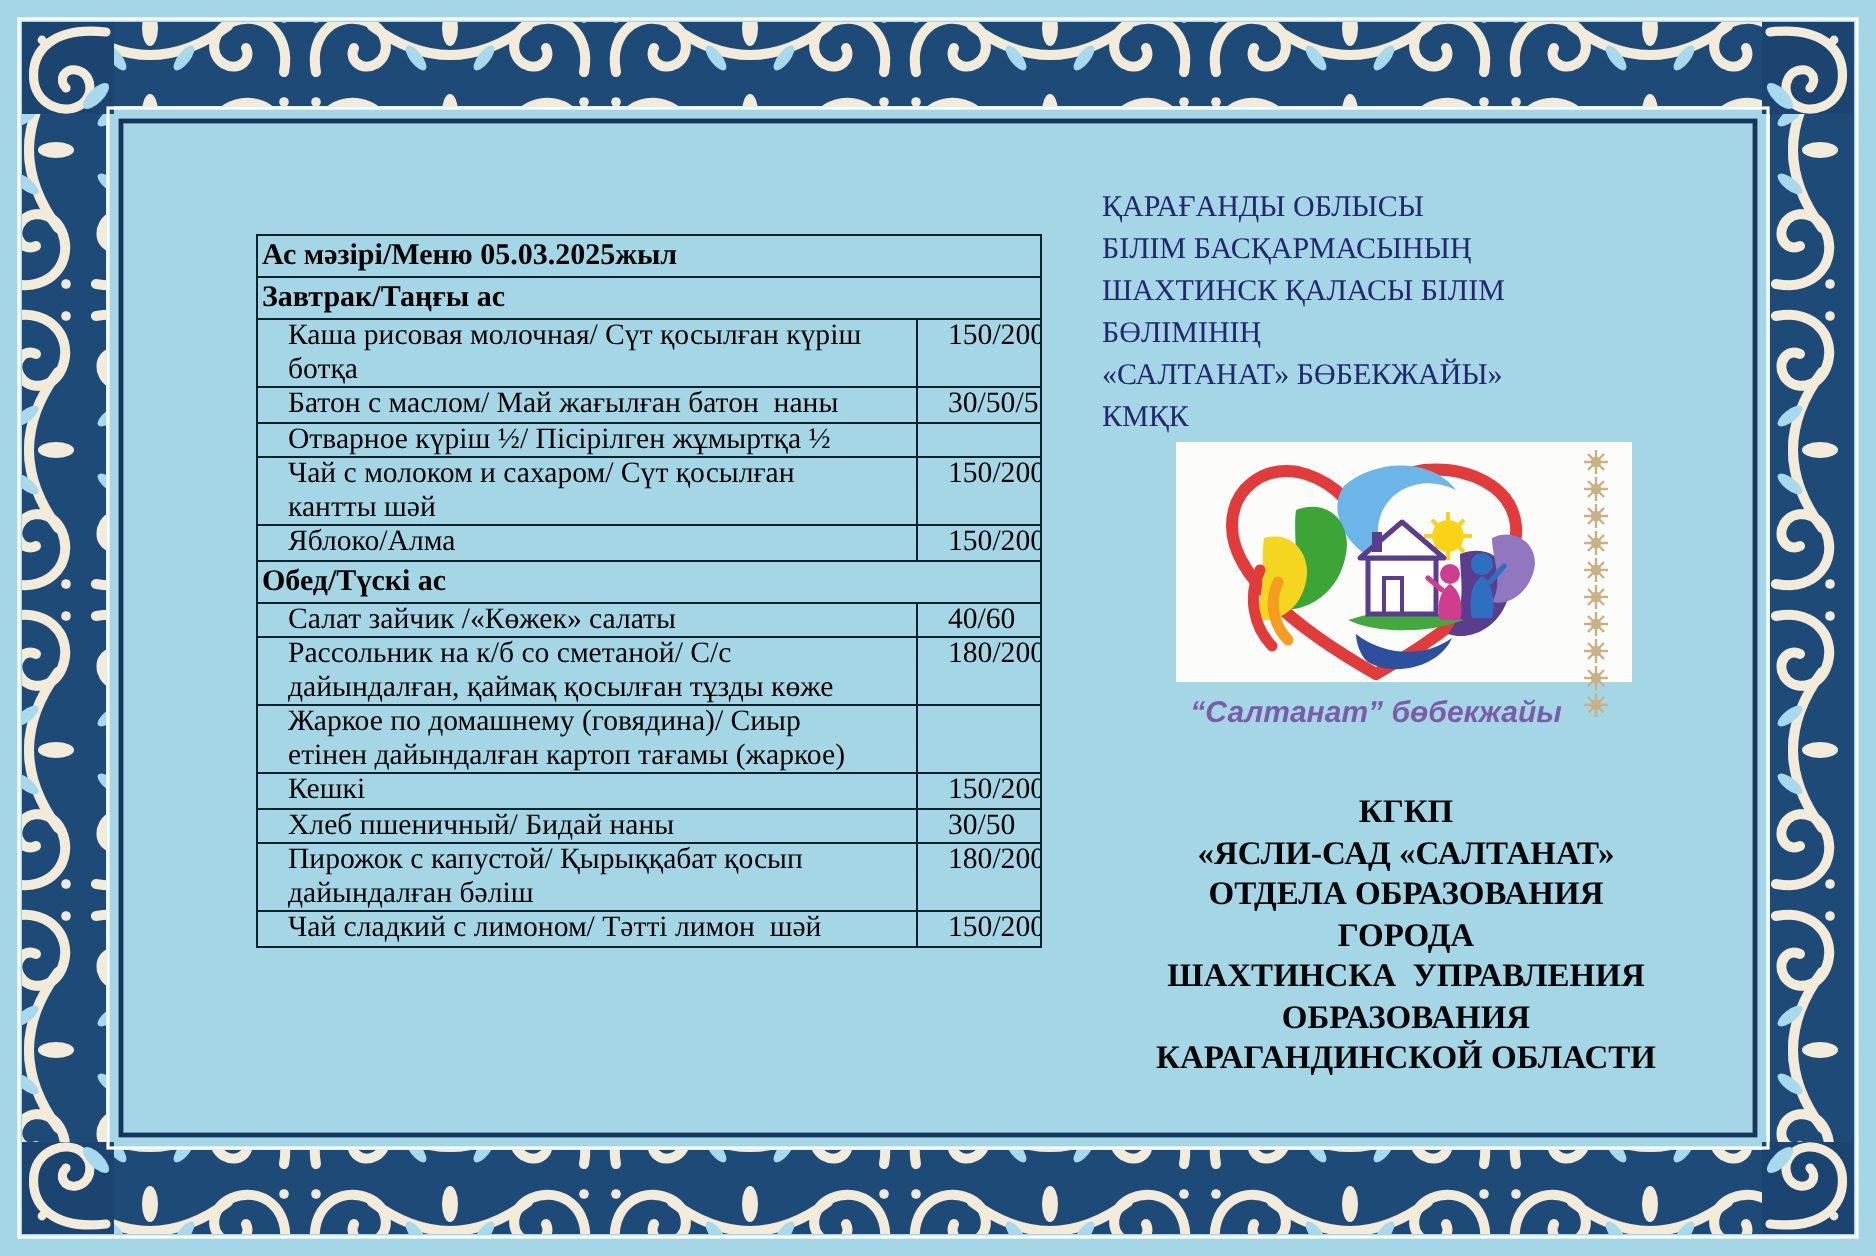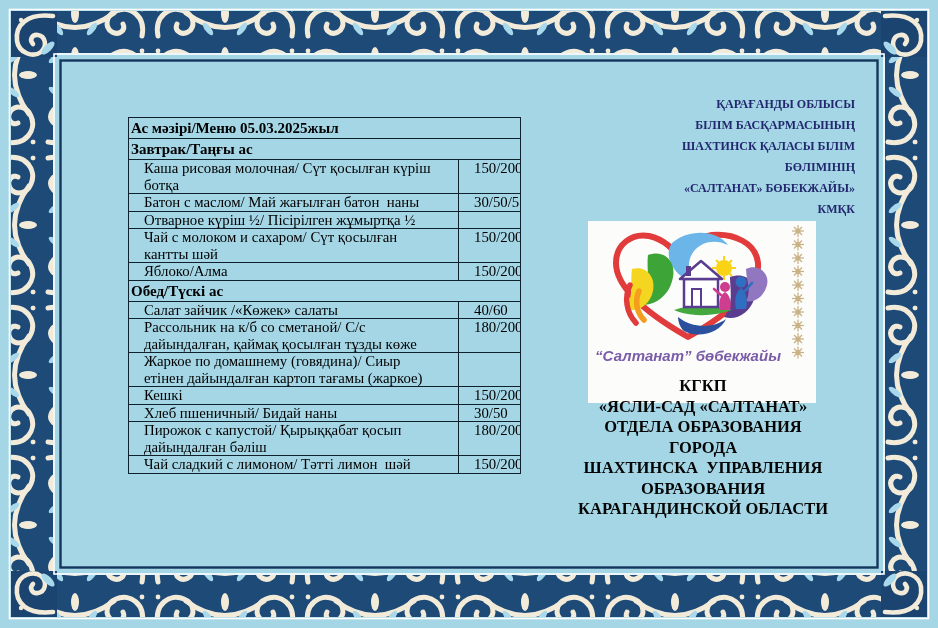--- a/index.html
+++ b/index.html
@@ -8,25 +8,25 @@
   .frame{position:absolute;left:0;top:0;z-index:0;}
   .menu{position:absolute;left:128px;top:117px;width:392px;z-index:2;
         border-collapse:collapse;table-layout:fixed;color:#000;}
   .menu td,.menu th{border:1.6px solid #10212e;padding:0 15px;vertical-align:top;
         font-size:14.8px;line-height:16.5px;font-weight:normal;text-align:left;
         white-space:pre-wrap;overflow:hidden;}
   .menu th.title-row,.menu th.section-row{font-weight:bold;
         font-size:15px;line-height:18px;padding:1px 2px;}
   .menu col.c-dish{width:330px;}
   .menu col.c-qty{width:62px;}
-  .org-top{position:absolute;left:551px;top:94px;width:304px;z-index:2;text-align:right;
-        color:#23286e;font-weight:bold;font-size:12px;line-height:21px;white-space:pre-wrap;}
-  .org-bottom{position:absolute;left:545px;top:376px;width:316px;z-index:2;text-align:center;
+  .org-top{position:absolute;left:551px;top:94px;width:304px;z-index:2;text-align:left;
+        color:#23286e;font-weight:normal;font-size:15px;line-height:21px;white-space:pre-wrap;}
+  .org-bottom{position:absolute;left:545px;top:396px;width:316px;z-index:2;text-align:center;
         color:#050505;font-weight:bold;font-size:16.5px;line-height:20.5px;white-space:pre-wrap;}
-  .logo-box{position:absolute;left:588px;top:221px;width:228px;height:182px;
+  .logo-box{position:absolute;left:588px;top:221px;width:228px;height:120px;
         background:#fcfcfa;z-index:2;}
 </style>
 </head>
 <body>
 
 <div class="canvas">
 
   <svg class="frame" width="938" height="628" viewBox="0 0 938 628">
     <defs>
       <g id="scrollUnit">

